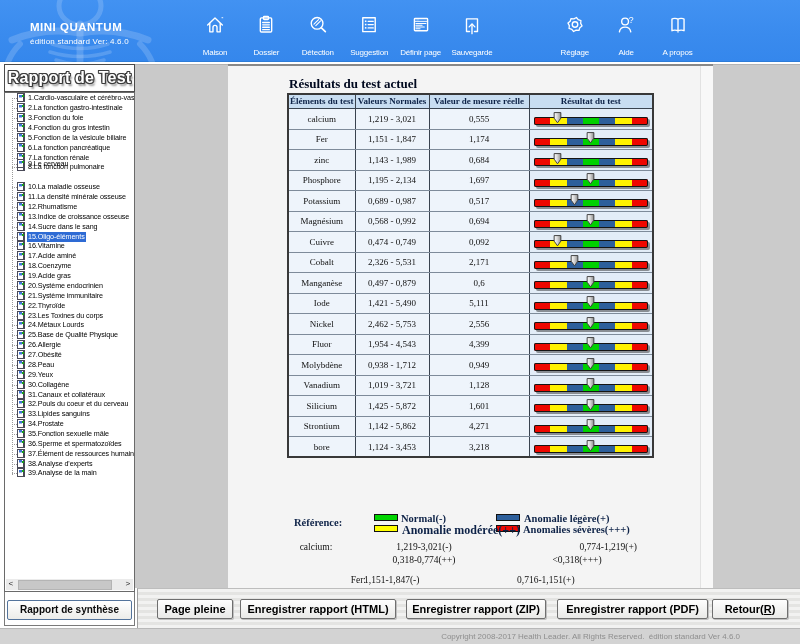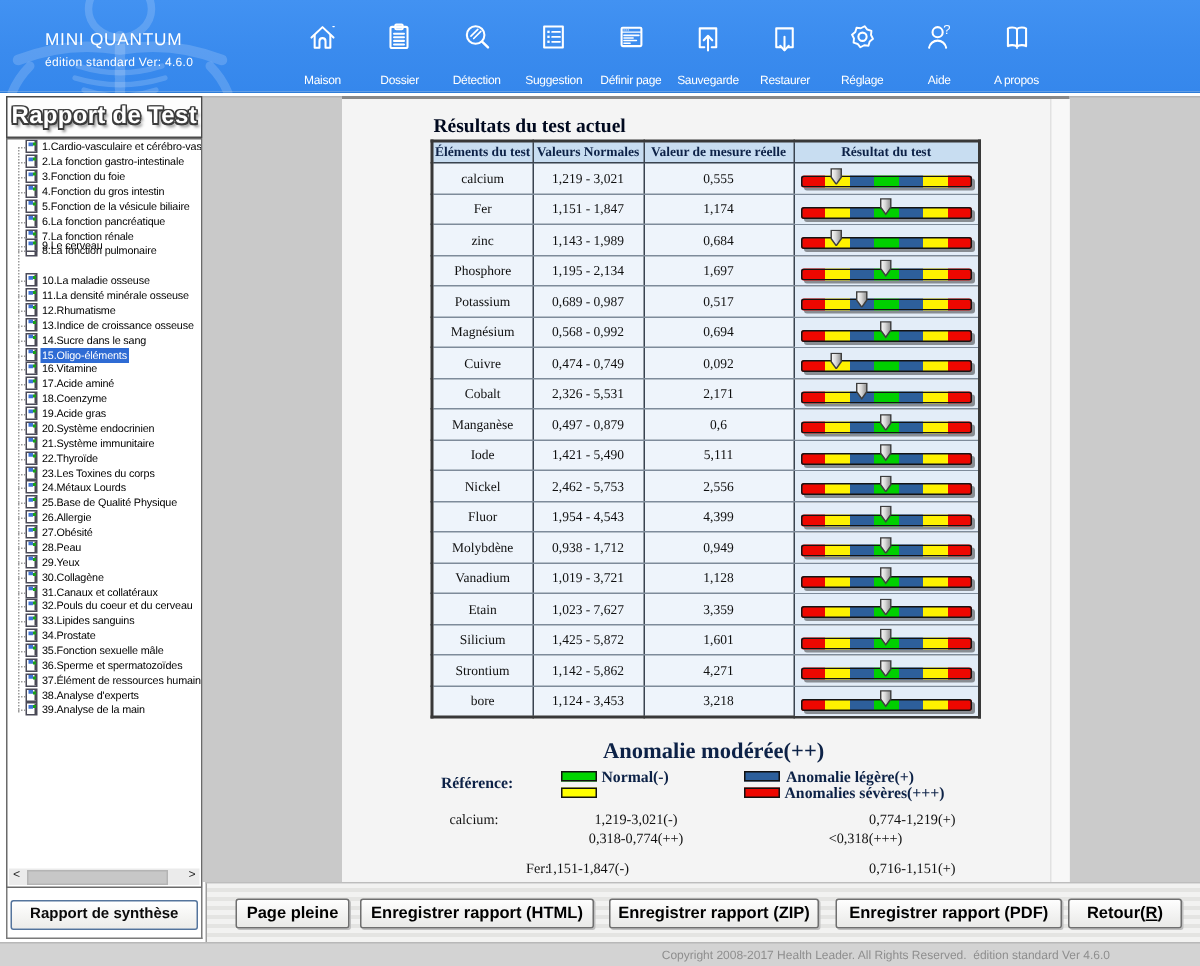--- a/index.html
+++ b/index.html
@@ -1,20 +1,20 @@
 <!DOCTYPE html>
 <html><head><meta charset="utf-8">
 <style>
 *{margin:0;padding:0;box-sizing:border-box}
 html,body{width:800px;height:644px;background:#fff;font-family:"Liberation Sans",sans-serif}
 #app{position:relative;width:800px;height:644px;overflow:hidden;background:#fff}
 .abs{position:absolute}
 
 #hdr{left:0;top:0;width:800px;height:62px;background:linear-gradient(180deg,#4292f2 0,#3a8bee 55%,#3587ec 100%);border-bottom:1px solid #2d7cd8}
-#brand{left:30px;top:21px;color:#fff;font-weight:normal;font-size:11.5px;letter-spacing:0.5px}
+#brand{left:30px;top:21px;color:#fff;font-weight:bold;font-size:11.5px;letter-spacing:0.5px}
 #brand2{left:30px;top:37px;color:#fff;font-size:8px;letter-spacing:0.2px}
 .tbi{top:13px;width:64px;text-align:center;color:#fff}
 .tbi .lb{display:block;font-size:8px;margin-top:8px;white-space:nowrap;letter-spacing:-0.2px}
 
 #greyL{left:135px;top:64px;width:93px;height:524px;background:#c9c9c9;border-top:1px solid #b2b2b2}
 #greyR{left:713px;top:64px;width:87px;height:524px;background:#cbcbcb;border-top:1px solid #b4b4b4}
 #main{left:228px;top:64px;width:485px;height:524px;background:#f4f4f4;border-top:2px solid #888}
 #msb{left:700px;top:66px;width:13px;height:522px;background:#f8f8f8;border-left:1px solid #e2e2e2}
 
 #sbt{left:4px;top:64px;width:131px;height:28px;background:#fdfdfd;border:1px solid #4a4a4a;text-align:center}
@@ -96,25 +96,20 @@
           <path d="M6.5 11 H17.4" stroke-width="1.1"></path>
           <path d="M6.5 12.9 H13.2" stroke-width="1.1"></path>
           <path d="M6.5 14.8 H15.6" stroke-width="1.1"></path>
           <path d="M6.5 16.7 H11" stroke-width="1.1"></path>
         </svg><span class="lb">Définir page</span></div>
       <div class="abs tbi" style="left:440.0px"><svg viewBox="0 0 24 24" width="22" height="23" fill="none" stroke="#fff" stroke-width="1.5" stroke-linecap="round" stroke-linejoin="round">
           <path d="M9.3 19.6 H6 V5.9 H18 V19.6 H14.7"></path>
           <path d="M12 22 V12"></path>
           <path d="M8.9 14.6 L12 11.3 L15.1 14.6"></path>
         </svg><span class="lb">Sauvegarde</span></div>
-      <div class="abs tbi" style="left:491.4px"><svg viewBox="0 0 24 24" width="22" height="23" fill="none" stroke="#fff" stroke-width="1.5" stroke-linecap="round" stroke-linejoin="round">
-          <path d="M9.3 19.6 H6 V5.9 H18 V19.6 H14.7"></path>
-          <path d="M12 12 V21.6"></path>
-          <path d="M8.9 18.6 L12 21.9 L15.1 18.6"></path>
-        </svg><span class="lb">Restaurer</span></div>
       <div class="abs tbi" style="left:542.8px"><svg viewBox="0 0 24 24" width="22" height="23" fill="none" stroke="#fff" stroke-width="1.5" stroke-linecap="round" stroke-linejoin="round">
           <polygon points="13.52,4.35 15.50,6.76 18.49,7.67 18.18,10.77 19.65,13.52 17.24,15.50 16.33,18.49 13.23,18.18 10.48,19.65 8.50,17.24 5.51,16.33 5.82,13.23 4.35,10.48 6.76,8.50 7.67,5.51 10.77,5.82" stroke-width="1.4" stroke-linejoin="round"></polygon>
           <circle cx="12" cy="12" r="3"></circle>
         </svg><span class="lb">Réglage</span></div>
       <div class="abs tbi" style="left:594.2px"><svg viewBox="0 0 24 24" width="22" height="23" fill="none" stroke="#fff" stroke-width="1.5" stroke-linecap="round" stroke-linejoin="round">
           <circle cx="11" cy="8.7" r="3.7"></circle>
           <path d="M4.8 20 a6.3 6.3 0 0 1 12.4 0"></path>
           <text x="15" y="10.2" font-size="9.5" fill="#fff" stroke="none" font-family="Liberation Sans">?</text>
         </svg><span class="lb">Aide</span></div>
       <div class="abs tbi" style="left:645.6px"><svg viewBox="0 0 24 24" width="22" height="23" fill="none" stroke="#fff" stroke-width="1.5" stroke-linecap="round" stroke-linejoin="round">
@@ -437,38 +432,20 @@
                   <stop offset="0" stop-color="#fbfbfb"></stop>
                   <stop offset="0.45" stop-color="#d9d9d9"></stop>
                   <stop offset="1" stop-color="#8d8d8d"></stop>
                 </linearGradient>
               </defs>
               <polygon points="1,0.6 8,0.6 8,6.4 4.5,11.3 1,6.4" fill="url(#mg5956)" stroke="#3e3e3e" stroke-width="1"></polygon>
             </svg>
           </td>
         </tr>
         <tr class="bd">
-          <td>Etain</td>
-          <td>1,023 - 7,627</td>
-          <td>3,359</td>
-          <td class="rc">
-            <div class="bar" style="background:linear-gradient(90deg,#ee0700 0.00px 16.29px,#fff200 16.29px 32.57px,#2d5f9b 32.57px 48.86px,#00d000 48.86px 65.14px,#2d5f9b 65.14px 81.43px,#fff200 81.43px 97.71px,#ee0700 97.71px 114.00px)"></div>
-            <svg class="mk" style="left:56.0px" viewBox="0 0 9 12">
-              <defs>
-                <linearGradient id="mg5956" x1="0" y1="0" x2="1" y2="0">
-                  <stop offset="0" stop-color="#fbfbfb"></stop>
-                  <stop offset="0.45" stop-color="#d9d9d9"></stop>
-                  <stop offset="1" stop-color="#8d8d8d"></stop>
-                </linearGradient>
-              </defs>
-              <polygon points="1,0.6 8,0.6 8,6.4 4.5,11.3 1,6.4" fill="url(#mg5956)" stroke="#3e3e3e" stroke-width="1"></polygon>
-            </svg>
-          </td>
-        </tr>
-        <tr class="bd">
           <td>Silicium</td>
           <td>1,425 - 5,872</td>
           <td>1,601</td>
           <td class="rc">
             <div class="bar" style="background:linear-gradient(90deg,#ee0700 0.00px 16.29px,#fff200 16.29px 32.57px,#2d5f9b 32.57px 48.86px,#00d000 48.86px 65.14px,#2d5f9b 65.14px 81.43px,#fff200 81.43px 97.71px,#ee0700 97.71px 114.00px)"></div>
             <svg class="mk" style="left:56.0px" viewBox="0 0 9 12">
               <defs>
                 <linearGradient id="mg5956" x1="0" y1="0" x2="1" y2="0">
                   <stop offset="0" stop-color="#fbfbfb"></stop>
                   <stop offset="0.45" stop-color="#d9d9d9"></stop>
@@ -517,29 +494,29 @@
         </tr>
       </tbody>
     </table>
     <div class="abs lgt" style="left:294px;top:518px;font-size:10.5px">Référence:</div>
     <div class="abs sw" style="left:374px;top:514.0px;background:#00d400"></div>
     <div class="abs sw" style="left:496px;top:514.0px;background:#2d5f9b"></div>
     <div class="abs sw" style="left:374px;top:525.0px;background:#ffff00"></div>
     <div class="abs sw" style="left:496px;top:525.0px;background:#ee0700"></div>
     <div class="abs lgt" style="left:401px;top:513.5px">Normal(-)</div>
     <div class="abs lgt" style="left:524px;top:513.5px">Anomalie légère(+)</div>
-    <div class="abs lgt" style="left:402px;top:496px;font-size:15px">Anomalie modérée(++)</div>
+    <div class="abs lgt" style="left:402px;top:525px;font-size:12px">Anomalie modérée(++)</div>
     <div class="abs lgt" style="left:523px;top:525px">Anomalies sévères(+++)</div>
     <div class="abs val" style="left:266px;top:542.5px;width:100px;text-align:center">calcium:</div>
     <div class="abs val" style="left:364px;top:542.5px;width:120px;text-align:center">1,219-3,021(-)</div>
     <div class="abs val" style="left:517px;top:542.5px;width:120px;text-align:right">0,774-1,219(+)</div>
     <div class="abs val" style="left:364px;top:556px;width:120px;text-align:center">0,318-0,774(++)</div>
     <div class="abs val" style="left:517px;top:556px;width:120px;text-align:center">&lt;0,318(+++)</div>
     <div class="abs val" style="left:266px;top:575.5px;width:100px;text-align:right">Fer:</div>
     <div class="abs val" style="left:364px;top:575.5px;width:120px;text-align:left">1,151-1,847(-)</div>
-    <div class="abs val" style="left:517px;top:575.5px;width:120px;text-align:right">0,716-1,151(+)</div>
+    <div class="abs val" style="left:517px;top:575.5px;width:120px;text-align:left">0,716-1,151(+)</div>
     <div class="abs" id="bbar"></div>
     <div class="btn" style="left:157px;width:76px">Page pleine</div>
     <div class="btn" style="left:406px;width:140px">Enregistrer rapport (ZIP)</div>
     <div class="btn" style="left:240px;width:156px">Enregistrer rapport (HTML)</div>
     <div class="btn" style="left:557px;width:151px">Enregistrer rapport (PDF)</div>
     <div class="btn" style="left:712px;width:76px">Retour(<u>R</u>)</div>
     <div class="abs" id="foot">Copyright 2008-2017 Health Leader. All Rights Reserved.&nbsp; édition standard Ver 4.6.0</div>
   </div>
 </body></html>

